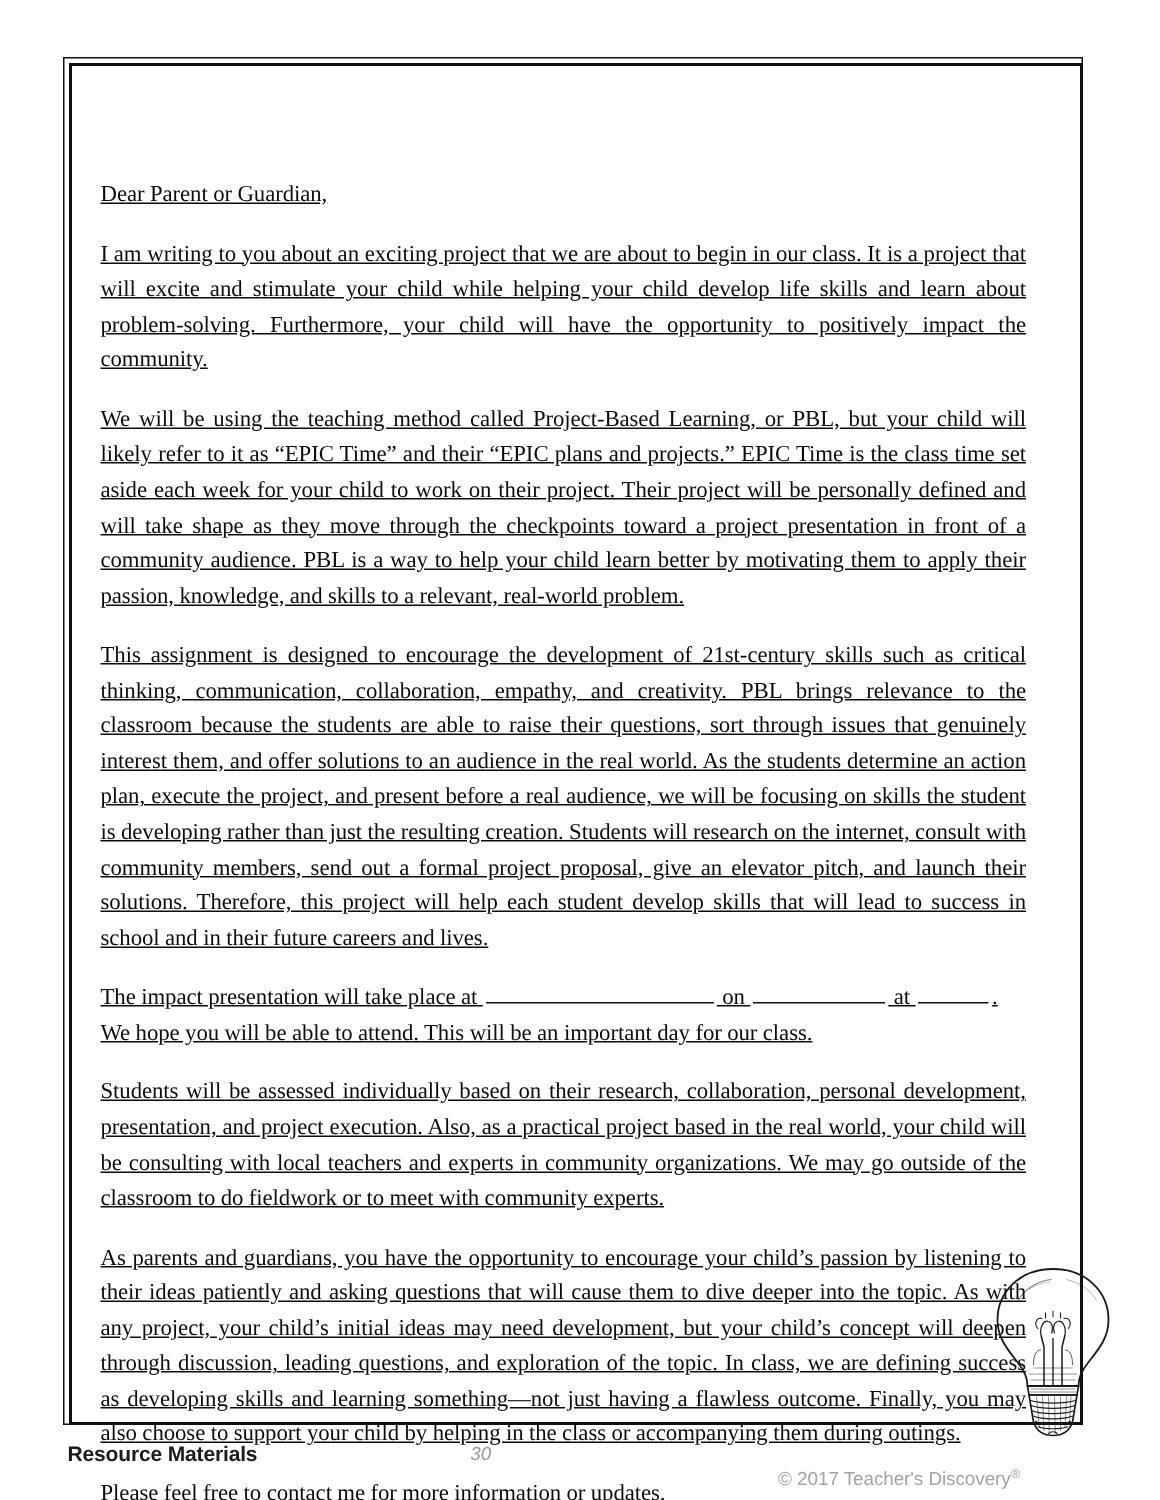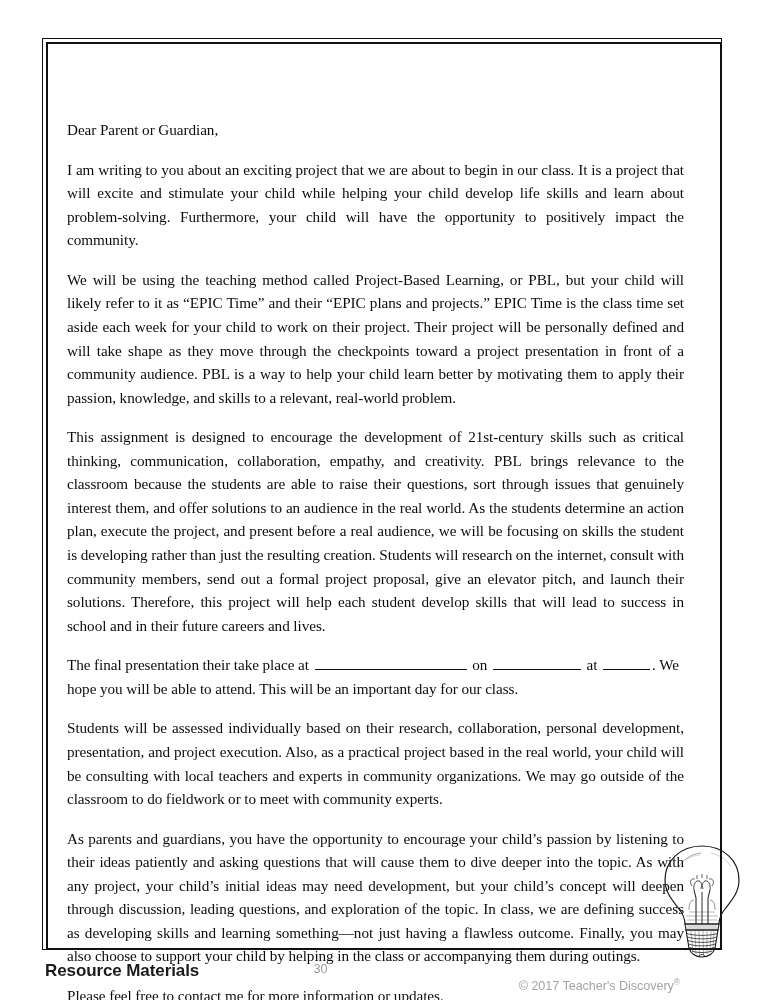--- a/index.html
+++ b/index.html
@@ -45,20 +45,21 @@
     width: 617px;
   }
   .para {
     font-size: 15.2px;
     line-height: 1.55;
     color: #0c0c0c;
     text-align: justify;
     margin: 0 0 16px 0;
     letter-spacing: -0.05px;
     word-spacing: -0.1px;
+    text-decoration: underline;
   }
   .para.salutation,
   .para.nofill {
     text-align: left;
   }
   .para.closing {
     margin-bottom: 13px;
   }
   .blank {
     display: inline-block;
@@ -87,33 +88,34 @@
     left: 0;
     top: 961px;
     width: 773px;
     height: 24px;
     font-family: "Liberation Sans", sans-serif;
   }
   #footer-left {
     position: absolute;
     left: 45px;
     top: 0;
-    font-size: 17px;
+    font-size: 14px;
     font-weight: bold;
     color: #1b1b1b;
     letter-spacing: -0.1px;
   }
   #footer-center {
     position: absolute;
     left: 0;
     top: 1px;
     width: 641px;
     text-align: center;
     font-size: 12.6px;
     color: #9a9a9a;
+    font-style: italic;
   }
   #footer-right {
     position: absolute;
     right: 93px;
     top: 16px;
     font-size: 12.6px;
     color: #a3a3a3;
     letter-spacing: -0.05px;
   }
   #footer-right .reg { font-size: 8.5px; vertical-align: super; }
@@ -127,21 +129,21 @@
 
   <p class="para salutation">Dear Parent or Guardian,</p>
 
   <p class="para">I am writing to you about an exciting project that we are about to begin in our class. It is a project that will excite and stimulate your child while helping your child develop life skills and learn about problem-solving. Furthermore, your child will have the opportunity to positively impact the community.</p>
 
   <p class="para">We will be using the teaching method called Project-Based Learning, or PBL, but your child will likely refer to it as “EPIC Time” and their “EPIC plans and projects.” EPIC Time is the class time set aside each week for your child to work on their project. Their project will be personally defined and will take shape as they move through the checkpoints toward a project presentation in front of a community audience. PBL is a way to help your child learn better by motivating them to apply their passion, knowledge, and skills to a relevant, real-world problem.</p>
 
   <p class="para">This assignment is designed to encourage the development of 21st-century skills such as critical thinking, communication, collaboration, empathy, and creativity. PBL brings relevance to the classroom because the students are able to raise their questions, sort through issues that genuinely interest them, and offer solutions to an audience in the real world. As the students determine an action plan, execute the project, and present before a real audience, we will be focusing on skills the student is developing rather than just the resulting creation. Students will research on the internet, consult with community members, send out a formal project proposal, give an elevator pitch, and launch their solutions. Therefore, this project will help each student develop skills that will lead to success in school and in their future careers and lives.</p>
 
   <p class="para nofill">
-    <span>The final presentation their take place at </span><span class="blank b-long"></span><span> on </span><span class="blank b-mid"></span><span> at </span><span class="blank b-short"></span><span>. We hope you will be able to attend. This will be an important day for our class.</span>
+    <span>The impact presentation will take place at </span><span class="blank b-long"></span><span> on </span><span class="blank b-mid"></span><span> at </span><span class="blank b-short"></span><span>. We hope you will be able to attend. This will be an important day for our class.</span>
   </p>
 
   <p class="para">Students will be assessed individually based on their research, collaboration, personal development, presentation, and project execution. Also, as a practical project based in the real world, your child will be consulting with local teachers and experts in community organizations. We may go outside of the classroom to do fieldwork or to meet with community experts.</p>
 
   <p class="para">As parents and guardians, you have the opportunity to encourage your child’s passion by listening to their ideas patiently and asking questions that will cause them to dive deeper into the topic. As with any project, your child’s initial ideas may need development, but your child’s concept will deepen through discussion, leading questions, and exploration of the topic. In class, we are defining success as developing skills and learning something—not just having a flawless outcome. Finally, you may also choose to support your child by helping in the class or accompanying them during outings.</p>
 
   <p class="para nofill closing">Please feel free to contact me for more information or updates.</p>
 
 </div>
 

